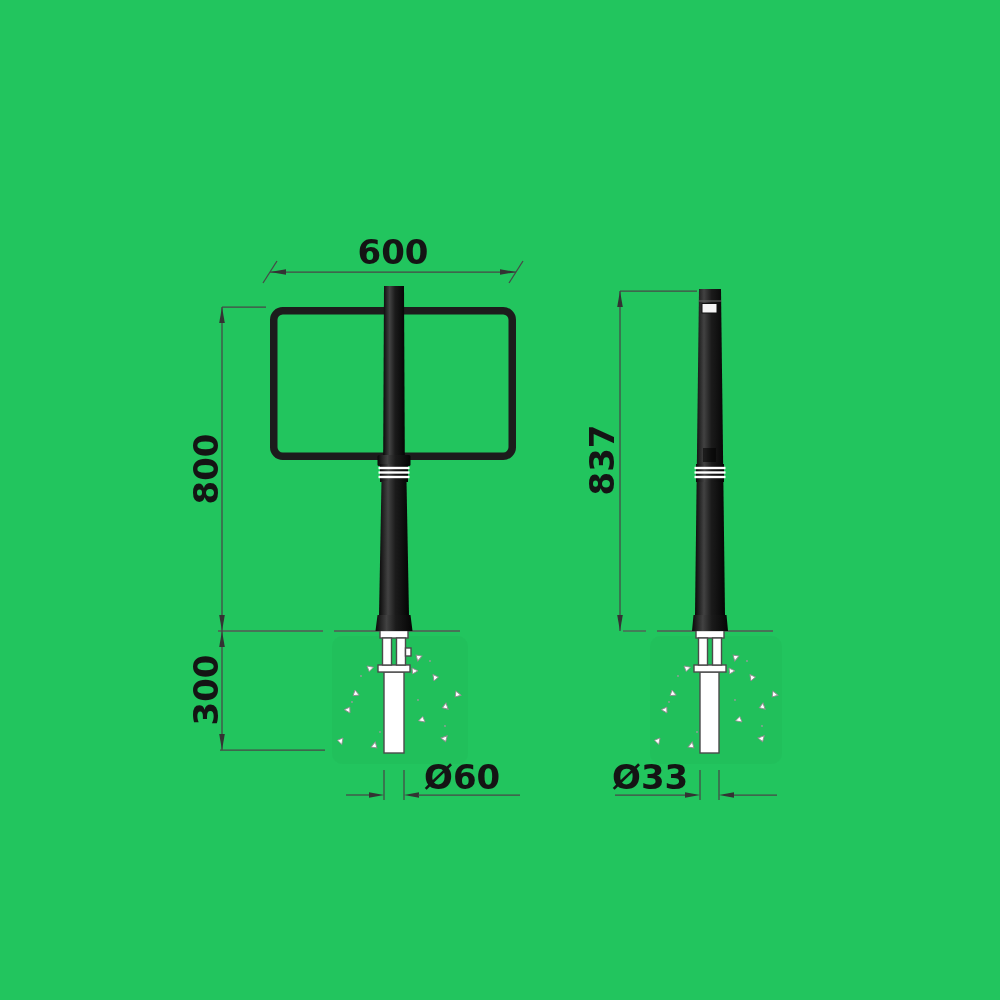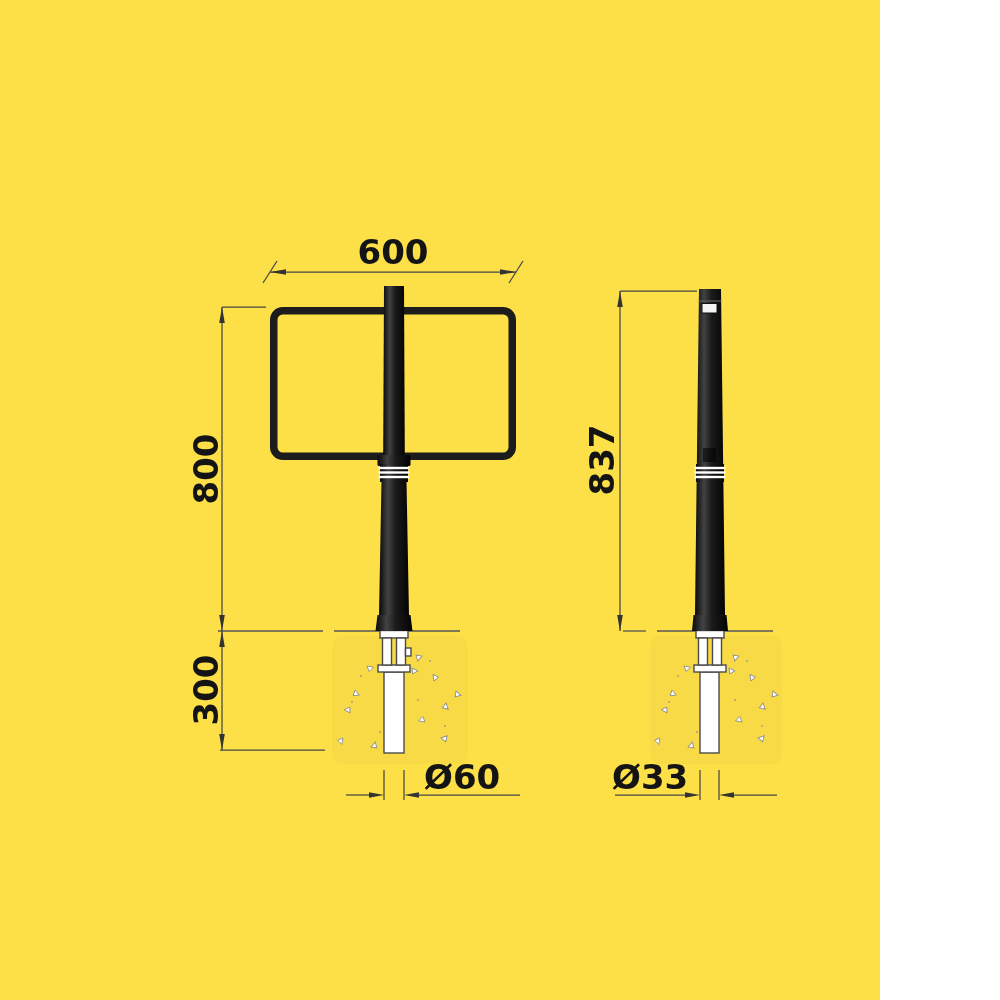--- a/index.html
+++ b/index.html
@@ -2,23 +2,23 @@
 <html><head>
 <meta charset="utf-8">
 <style>
   html, body {
     margin: 0;
     padding: 0;
     background: #ffffff;
   }
   .stage {
     position: relative;
-    width: 880px;
+    width: 1000px;
     height: 1000px;
-    background: #fde047;
+    background: #22c55e;
     font-family: "DejaVu Sans", "Liberation Sans", sans-serif;
     text-decoration: underline;
   }
   svg { display: block; }
   
   .dl   { stroke: #474747; stroke-width: 1.25; fill: none; }
   .gl   { stroke: #565656; stroke-width: 1.3;  fill: none; }
   
   .ar   { fill: #333333; stroke: none; }
   

